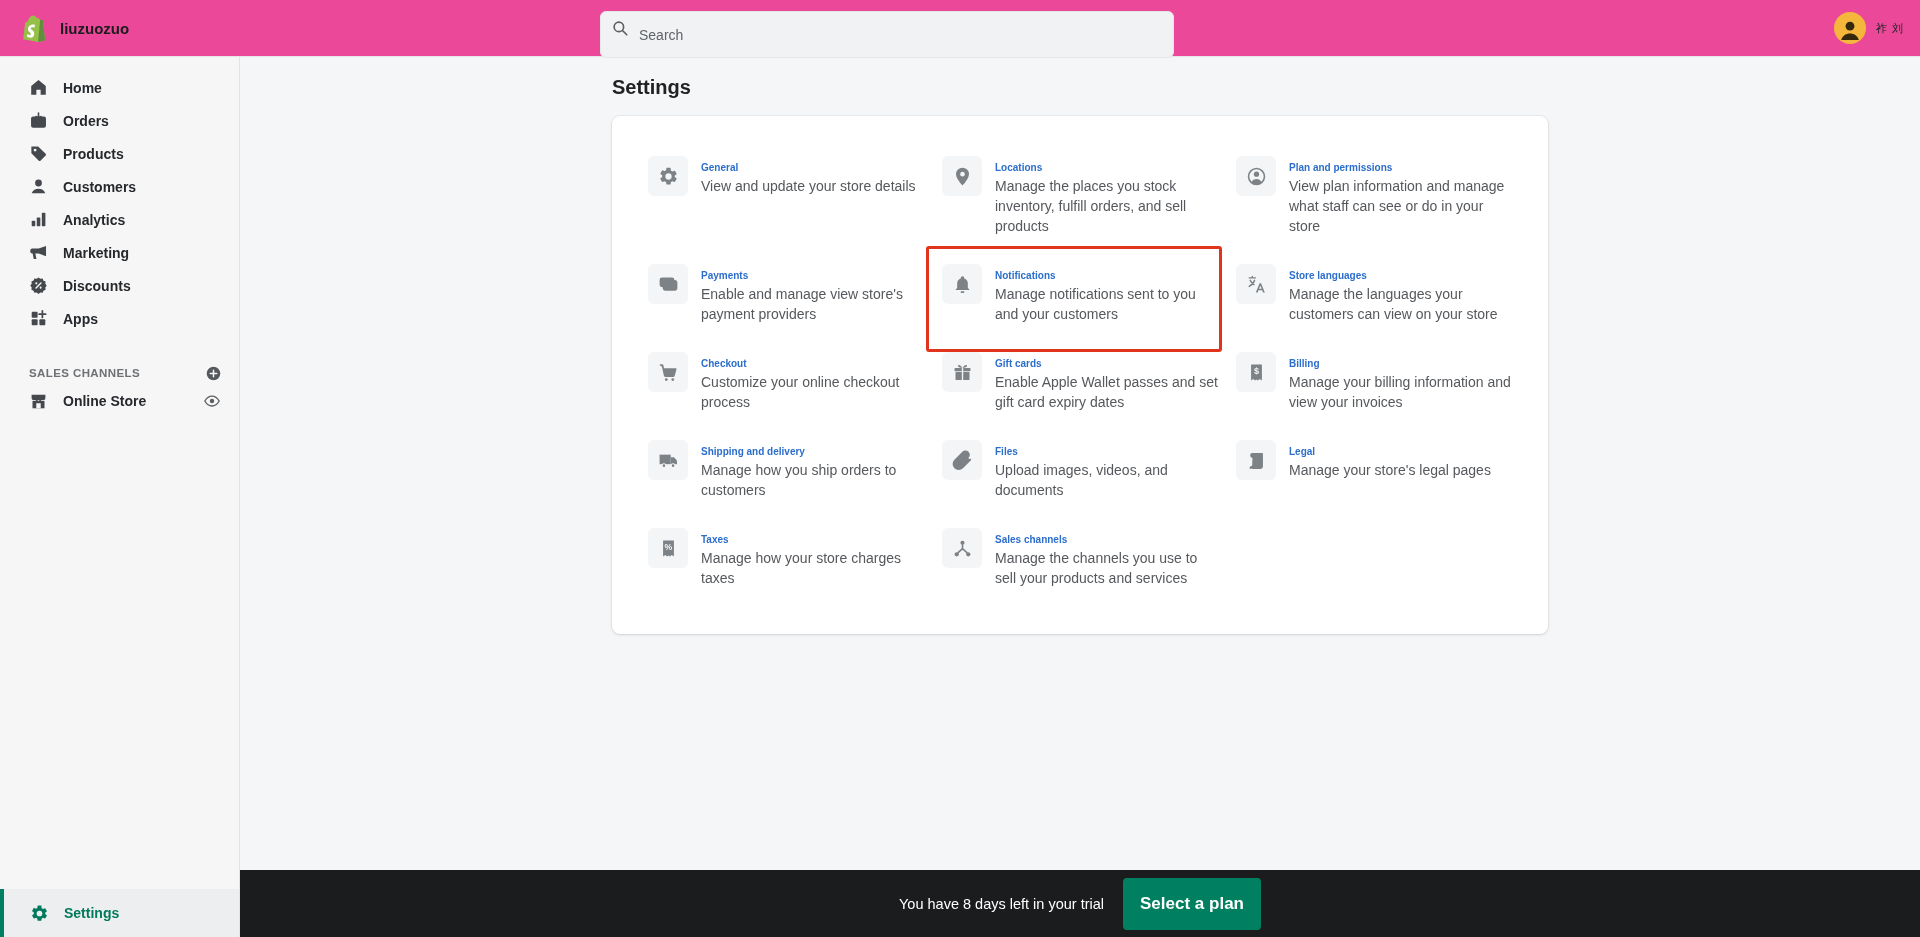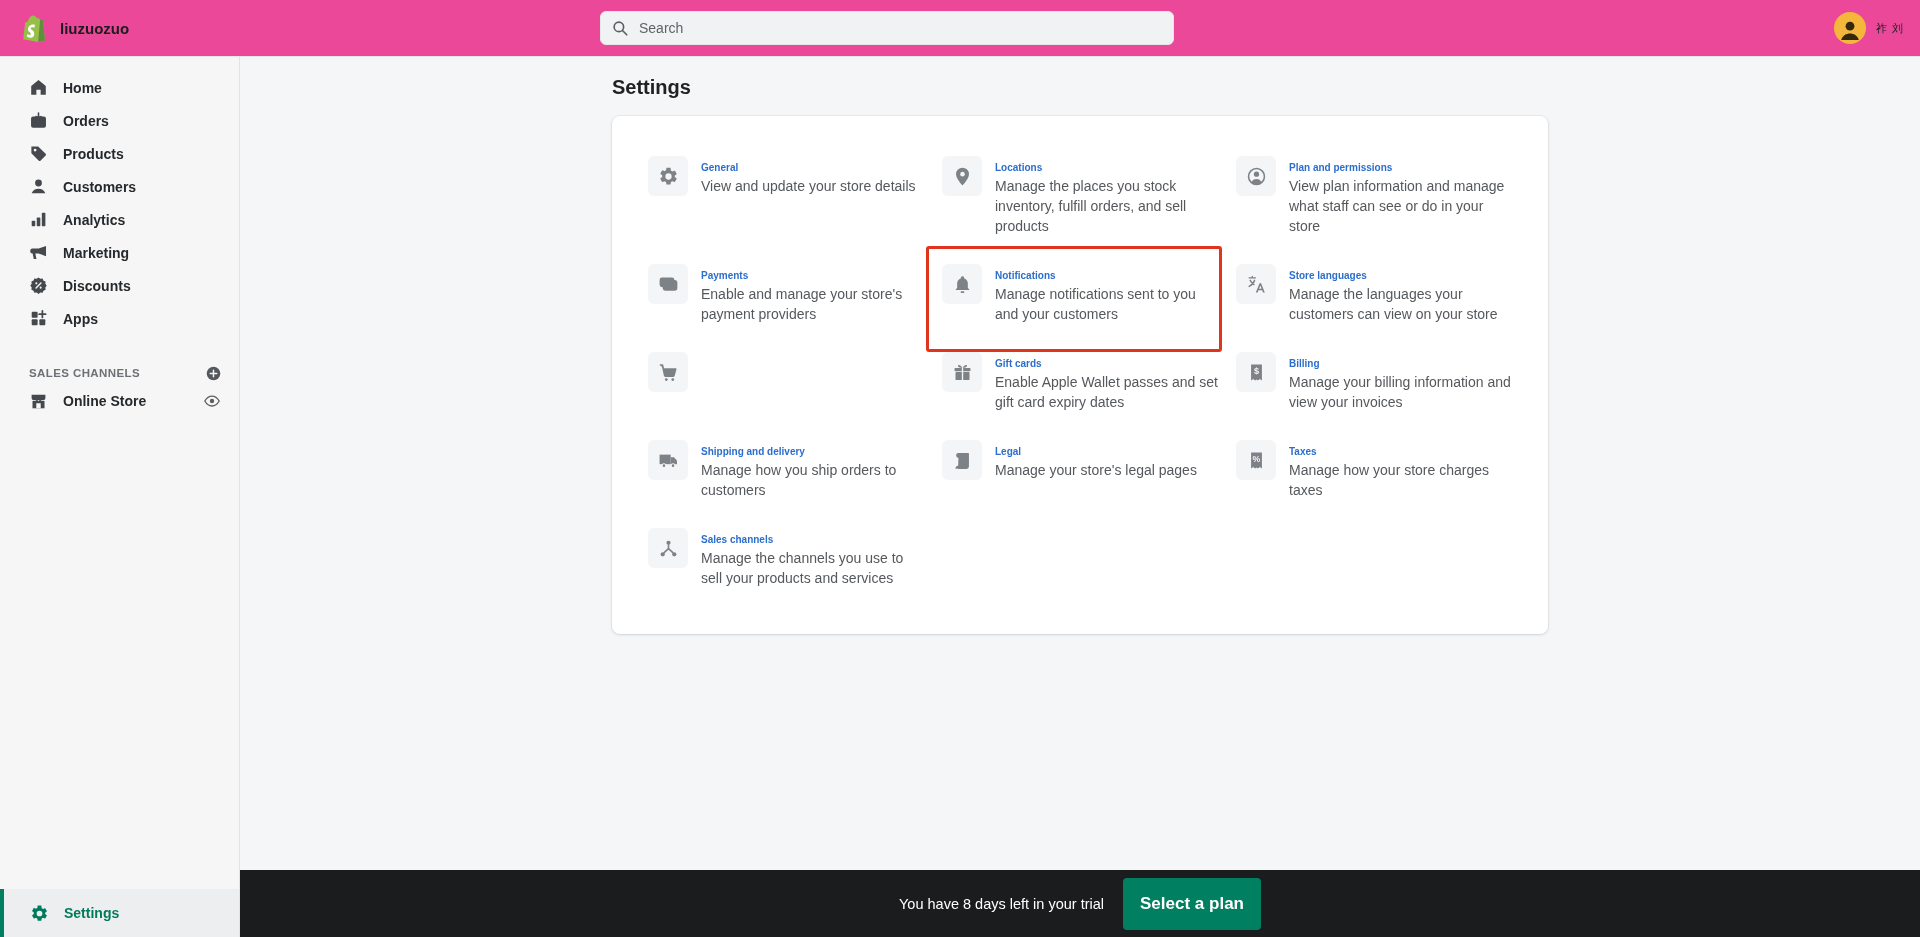--- a/index.html
+++ b/index.html
@@ -5,21 +5,21 @@
   html,body{margin:0;padding:0;}
   body{font-family:"Liberation Sans","DejaVu Sans",sans-serif;-webkit-font-smoothing:antialiased;}
   #app{position:relative;width:1920px;height:937px;overflow:hidden;background:#f4f6f8;}
 
   
   .topbar{position:absolute;top:0;left:0;right:0;height:56px;background:#ec4899;
     border-bottom:1px solid #e4e5e7;z-index:20;}
   .logo-wrap{position:absolute;left:18px;top:0;height:56px;display:flex;align-items:center;gap:11px;}
   .logo-wrap svg{width:31px;height:31px;display:block;}
   .store-name{font-size:15px;font-weight:700;color:#1a1c1d;}
-  .search-wrap{position:absolute;left:600px;top:11px;width:574px;height:34px;}
+  .search-wrap{position:absolute;left:600px;top:11px;width:574px;height:47px;}
   .search-wrap input{width:100%;height:100%;box-sizing:border-box;background:#f1f2f3;
     border:1px solid #e5e6e8;border-radius:6px;padding:0 12px 0 38px;font-size:14px;color:#202223;
     font-family:inherit;outline:none;}
   .search-wrap input::placeholder{color:#5f6368;}
   .search-icon{position:absolute;left:11px;top:8px;width:18px;height:18px;color:#5c5f62;}
   .search-icon svg{width:18px;height:18px;}
   .user-wrap{position:absolute;right:16px;top:12px;display:flex;align-items:center;gap:10px;cursor:pointer;}
   .avatar{width:32px;height:32px;border-radius:50%;background:#f5b63c;overflow:hidden;position:relative;}
   .avatar svg{position:absolute;left:4px;top:5px;width:24px;height:26px;fill:#33270c;}
   .user-name{font-size:11px;color:#202223;letter-spacing:1px;white-space:nowrap;}
@@ -253,21 +253,21 @@
             </span>
             <div class="texts"><a class="card-title">Plan and permissions</a><div class="card-desc">View plan information and manage what staff can see or do in your store</div></div>
           </div>
           <div class="card-item">
             <span class="tile">
               <svg viewBox="0 0 24 24" fill="none" stroke="currentColor" stroke-width="1.9" stroke-linejoin="round">
                 <rect x="2.8" y="5" width="15" height="9.2" rx="1.8"></rect>
                 <path d="M6.4 14.2v2.1a1.9 1.9 0 0 0 1.9 1.9H19a2.2 2.2 0 0 0 2.2-2.2V9.6A1.9 1.9 0 0 0 19.3 7.7h-1"></path>
               </svg>
             </span>
-            <div class="texts"><a class="card-title">Payments</a><div class="card-desc">Enable and manage your store's payment providers</div></div>
+            <div class="texts"><a class="card-title">Payments</a><div class="card-desc">Enable and manage view store's payment providers</div></div>
           </div>
           <div class="card-item highlight">
             <span class="tile">
               <svg viewBox="0 0 24 24">
                 <path d="M18.1 15.9v-5.1a6.1 6.1 0 0 0-4.1-5.8v-.3a2 2 0 1 0-4 0v.3a6.1 6.1 0 0 0-4.1 5.8v5.1l-1.6 1.6v.9h15.4v-.9z"></path>
                 <path d="M10.7 20.7h2.6" stroke="currentColor" stroke-width="1.8" stroke-linecap="round" fill="none"></path>
               </svg>
             </span>
             <div class="texts"><a class="card-title">Notifications</a><div class="card-desc">Manage notifications sent to you and your customers</div></div>
           </div>
@@ -281,20 +281,21 @@
             <div class="texts"><a class="card-title">Store languages</a><div class="card-desc">Manage the languages your customers can view on your store</div></div>
           </div>
           <div class="card-item">
             <span class="tile">
               <svg viewBox="0 0 24 24" fill="none" stroke="currentColor" stroke-width="1.9" stroke-linecap="round" stroke-linejoin="round">
                 <path d="M2.8 3.4h2.3l2.5 11.7a1.4 1.4 0 0 0 1.4 1.1h7.9a1.4 1.4 0 0 0 1.4-1.1L20.2 8H6.3"></path>
                 <circle cx="9.5" cy="20.1" r="1.6" fill="currentColor" stroke="none"></circle>
                 <circle cx="16.9" cy="20.1" r="1.6" fill="currentColor" stroke="none"></circle>
               </svg>
             </span>
+            <div class="texts"><a class="card-title">Checkout</a><div class="card-desc">Customize your online checkout process</div></div>
           </div>
           <div class="card-item">
             <span class="tile">
               <svg viewBox="0 0 24 24">
                 <rect x="4" y="11.4" width="16" height="9.2" rx="1"></rect>
                 <rect x="2.9" y="6.9" width="18.2" height="3.7" rx=".8"></rect>
                 <path d="M12 6.9v13.7" stroke="#f3f5f7" stroke-width="1.6"></path>
                 <path d="M12 6.7S9.4 2.4 7.5 3.5C5.9 4.5 7.2 6.7 12 6.7zm0 0s2.6-4.3 4.5-3.2c1.6 1 .3 3.2-4.5 3.2z"></path>
               </svg>
             </span>
@@ -312,20 +313,28 @@
           <div class="card-item">
             <span class="tile">
               <svg viewBox="0 0 24 24">
                 <path d="M1.8 5.3h12.7v10.9H1.8z"></path>
                 <path d="M14.5 8.4h3.7l3.5 3.5v4.3h-7.2z"></path>
                 <circle cx="6.8" cy="17.9" r="2.2" stroke="#f3f5f7" stroke-width="1.4"></circle>
                 <circle cx="17.2" cy="17.9" r="2.2" stroke="#f3f5f7" stroke-width="1.4"></circle>
               </svg>
             </span>
             <div class="texts"><a class="card-title">Shipping and delivery</a><div class="card-desc">Manage how you ship orders to customers</div></div>
+          </div>
+          <div class="card-item">
+            <span class="tile">
+              <svg viewBox="0 0 24 24" fill="none" stroke="currentColor" stroke-width="1.9" stroke-linecap="round" stroke-linejoin="round">
+                <path d="M21 11.1l-9.1 9.1a6 6 0 0 1-8.5-8.5l9.1-9.1a4 4 0 0 1 5.7 5.7l-9.2 9.1a2 2 0 0 1-2.8-2.8l8.5-8.5"></path>
+              </svg>
+            </span>
+            <div class="texts"><a class="card-title">Files</a><div class="card-desc">Upload images, videos, and documents</div></div>
           </div>
           <div class="card-item">
             <span class="tile">
               <svg viewBox="0 0 24 24" fill="none" stroke="currentColor" stroke-width="1.7" stroke-linejoin="round" stroke-linecap="round">
                 <path d="M7.6 4.3h10.9v14.5a2 2 0 0 1-2 2H6.9"></path>
                 <path d="M7.6 4.3a2 2 0 1 0 0 4h2.3a2 2 0 1 1 0-4z"></path>
                 <path d="M10.9 9.6h4.7M10.9 12.5h4.7M10.9 15.4h3.3"></path>
                 <path d="M4.9 20.8a2 2 0 0 1 2-2h9.6"></path>
               </svg>
             </span>

